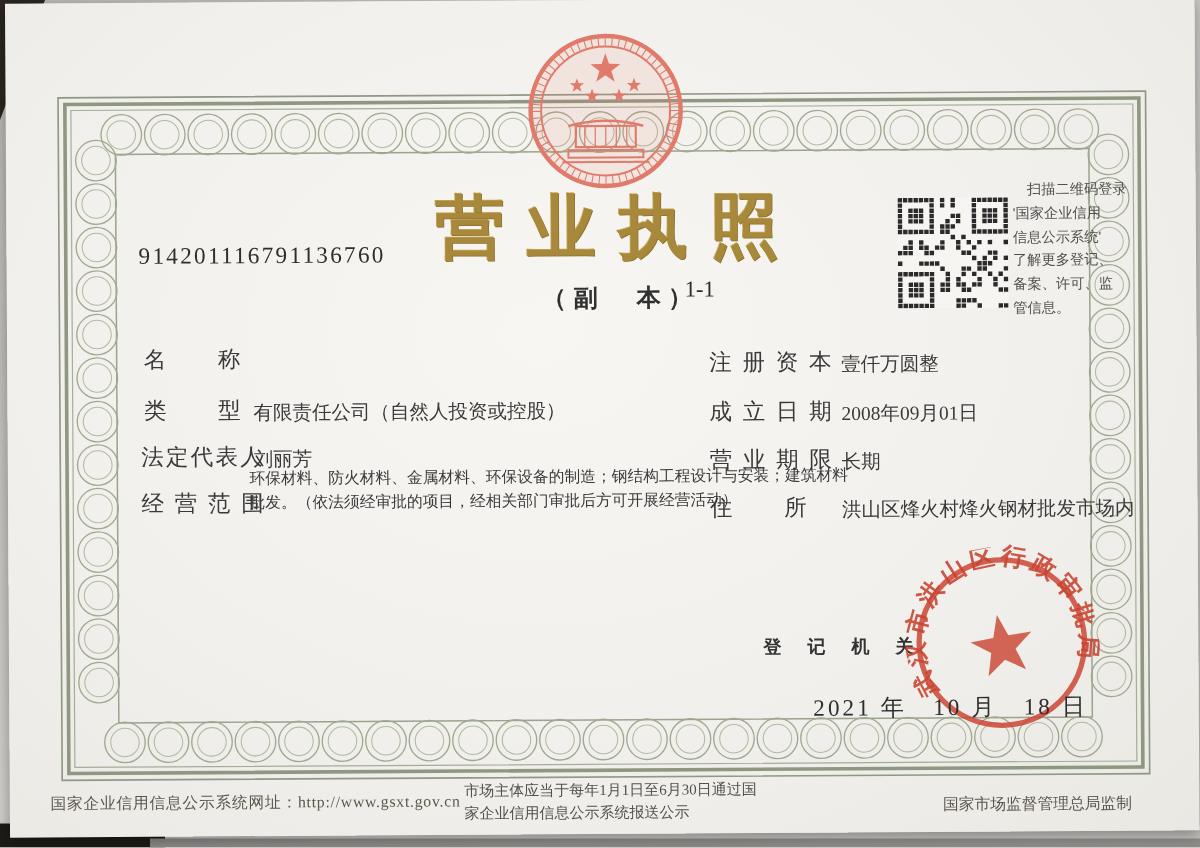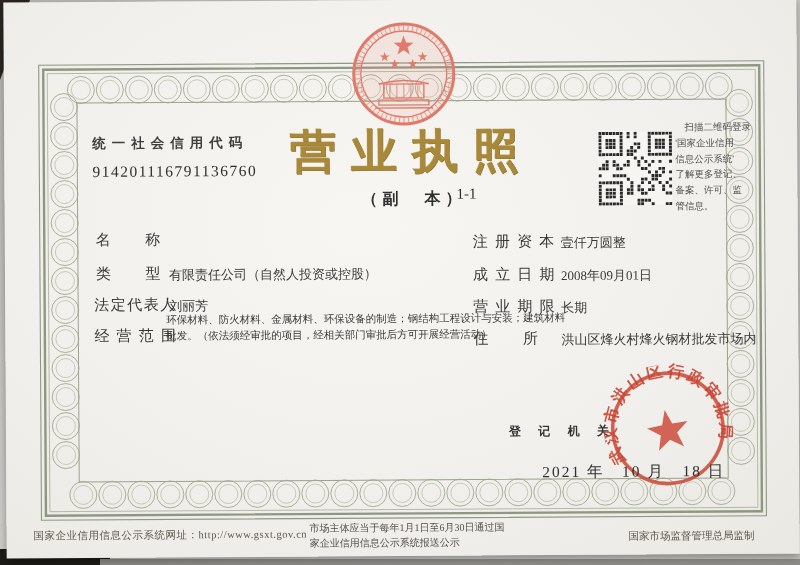--- a/index.html
+++ b/index.html
@@ -295,21 +295,20 @@
       <rect x="37" y="64" width="40" height="14" fill="none" stroke="#e07a6a" stroke-width="1.4"></rect>
       <line x1="43" y1="64" x2="43" y2="78" stroke="#e07a6a" stroke-width="0.8"></line>
       <line x1="50" y1="64" x2="50" y2="78" stroke="#e07a6a" stroke-width="0.8"></line>
       <line x1="57" y1="64" x2="57" y2="78" stroke="#e07a6a" stroke-width="0.8"></line>
       <line x1="64" y1="64" x2="64" y2="78" stroke="#e07a6a" stroke-width="0.8"></line>
       <line x1="71" y1="64" x2="71" y2="78" stroke="#e07a6a" stroke-width="0.8"></line>
       <rect x="32" y="80" width="50" height="5" fill="none" stroke="#e07a6a" stroke-width="1.3"></rect>
       <line x1="28" y1="88" x2="86" y2="88" stroke="#e07a6a" stroke-width="1.4"></line>
     </svg>
 
-  <div class="abs credit-label">统一社会信用代码</div>
   <div class="abs credit-value">914201116791136760</div>
 
   <div class="abs doc-title">营业执照</div>
   <div class="abs doc-subtitle">（副　本）</div>
   <div class="abs copy-number">1-1</div>
 
   <svg class="abs qr" id="qrSvg" width="74" height="74" viewBox="0 0 74 74">
       <rect x="0" y="0" width="74" height="74" fill="#f6f5f2"></rect>
       <rect x="0.3" y="0.3" width="2.9238095238095236" height="2.9238095238095236" fill="#2a2a2a"></rect>
       <rect x="0.3" y="3.8238095238095235" width="2.9238095238095236" height="2.9238095238095236" fill="#2a2a2a"></rect>

